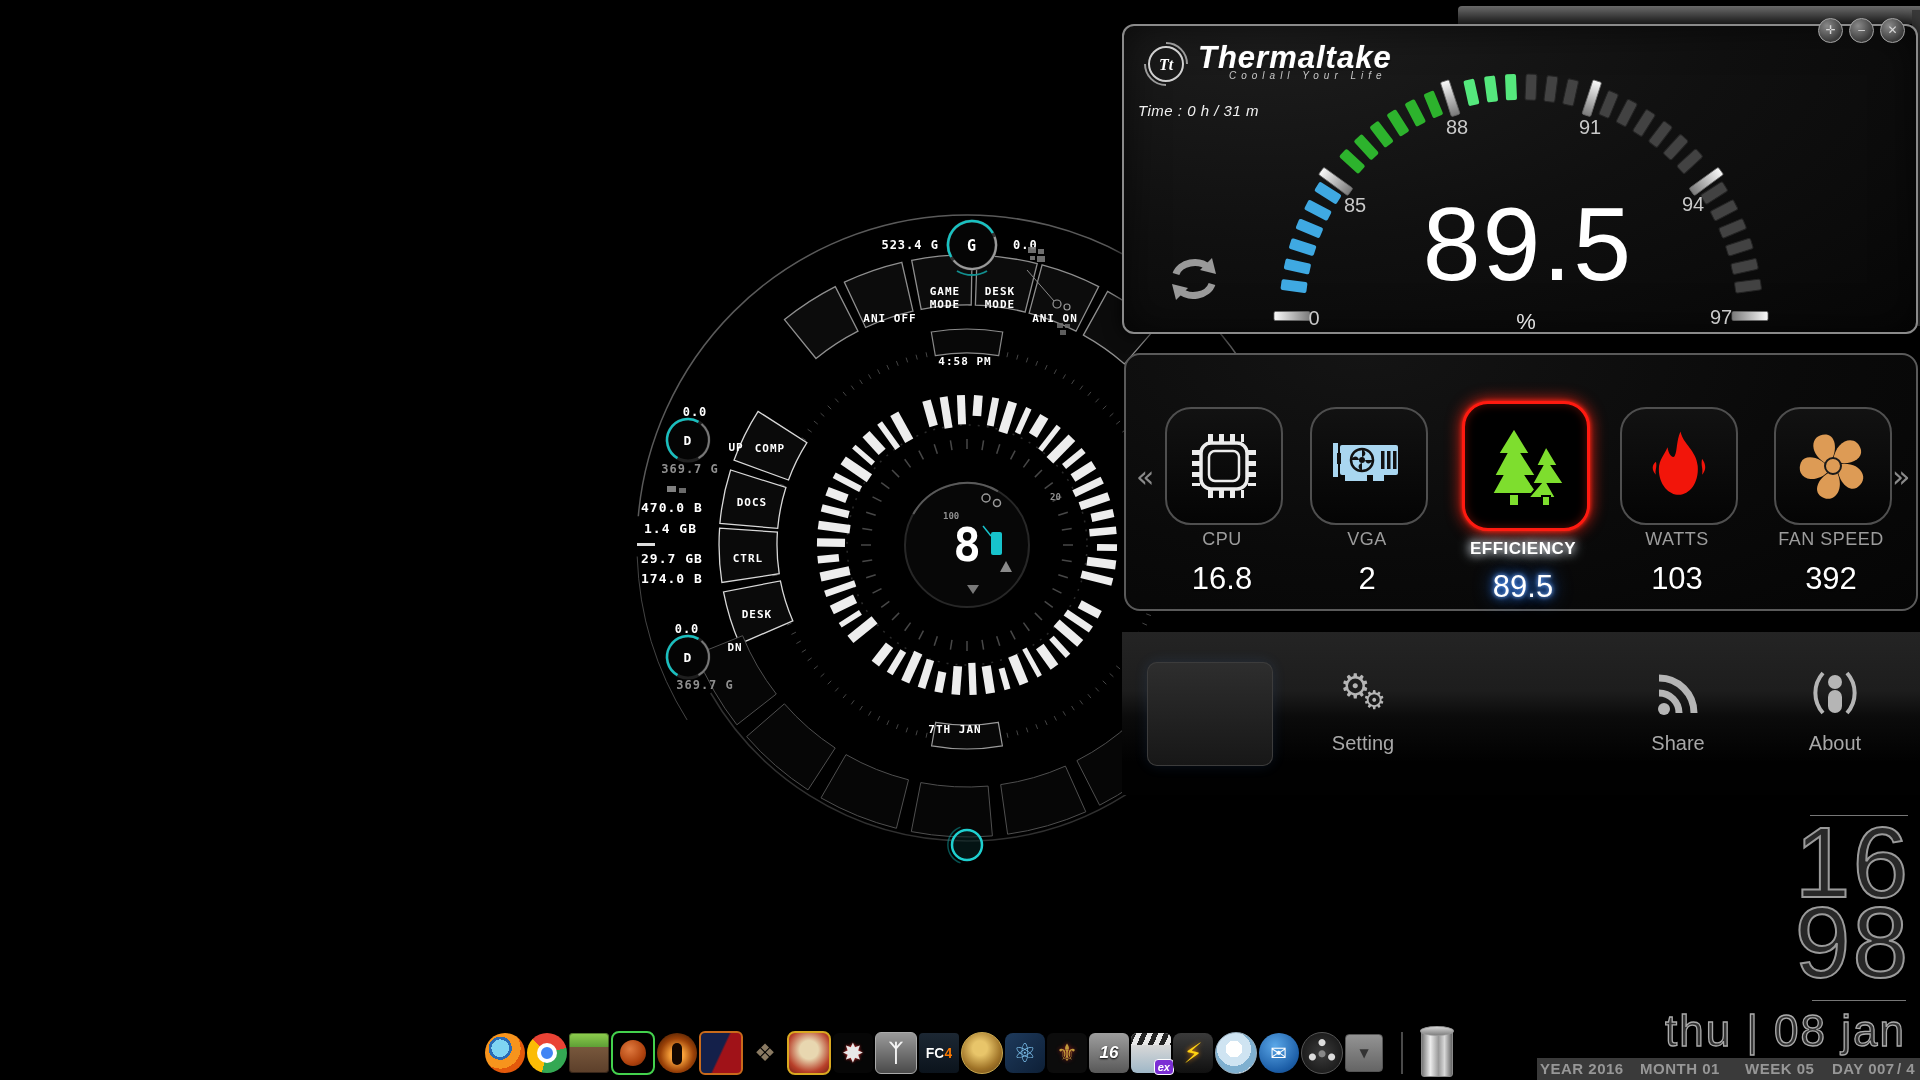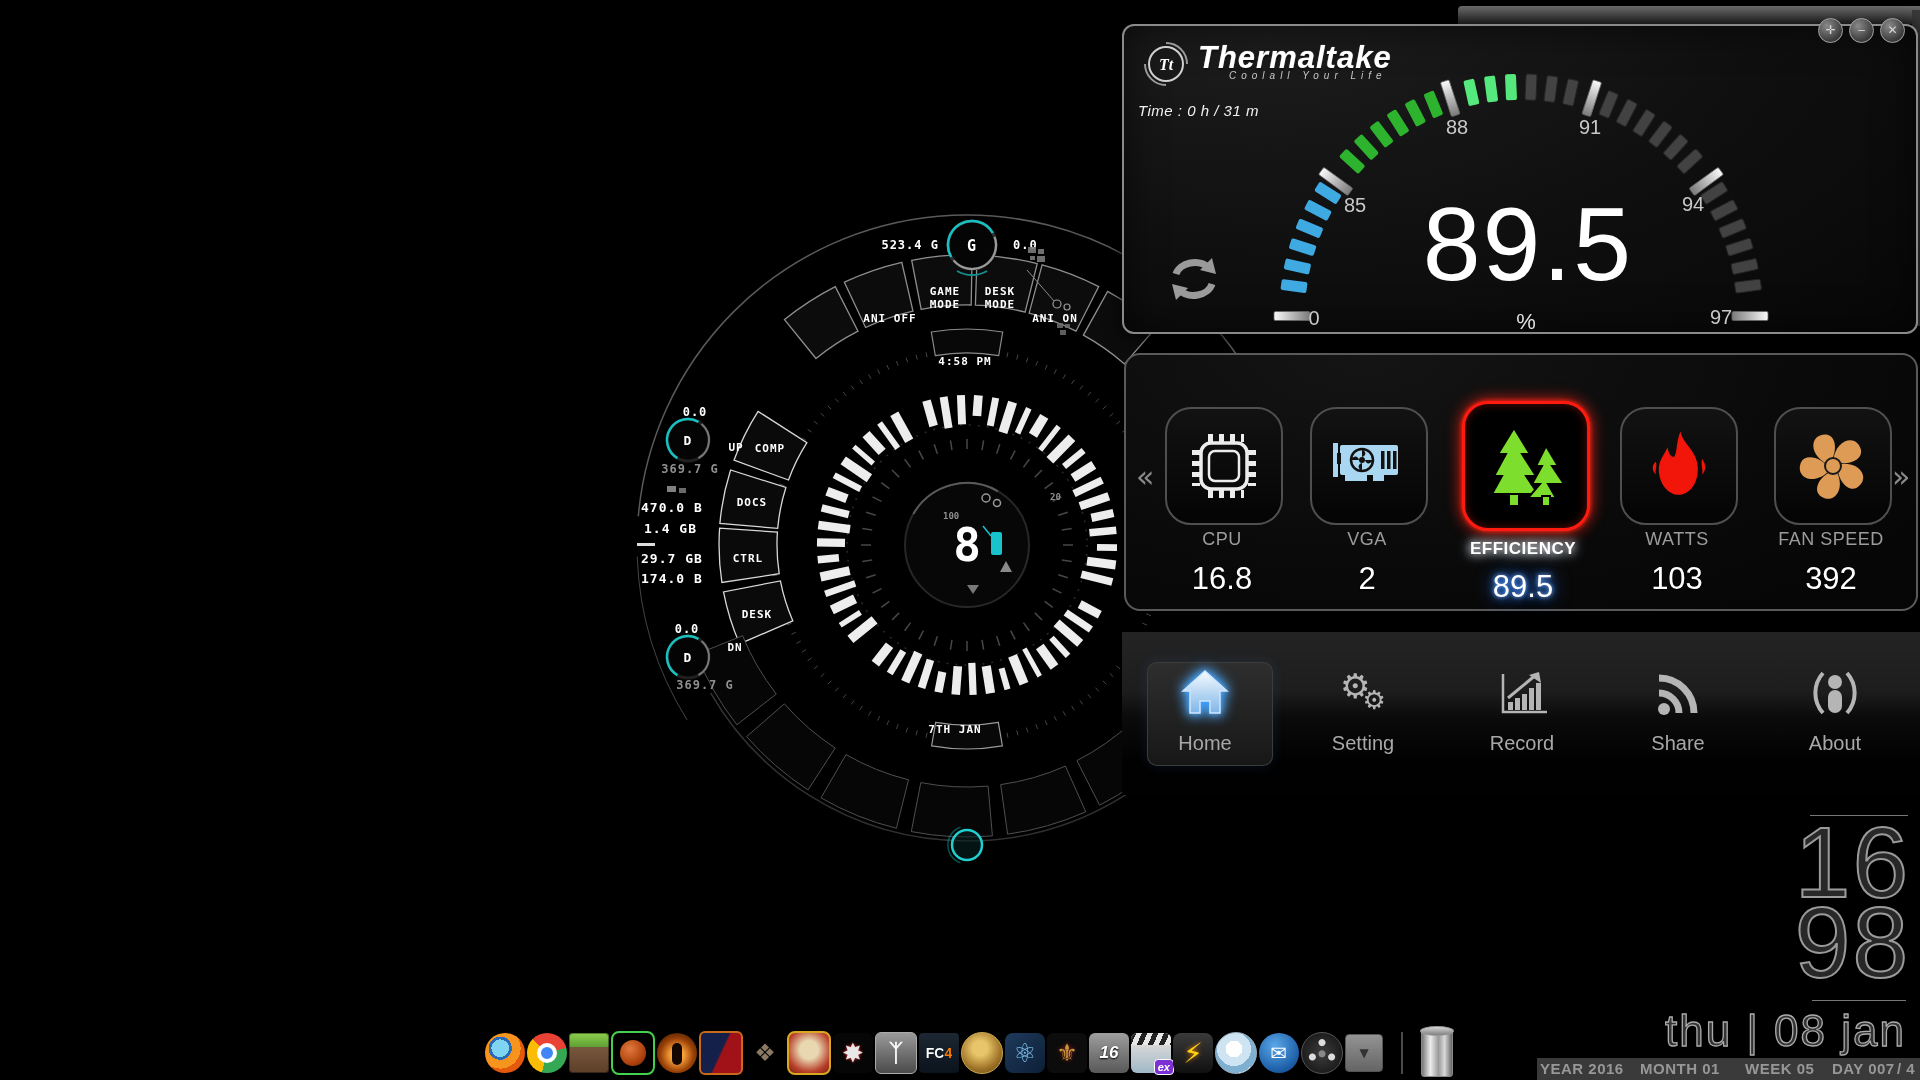--- a/index.html
+++ b/index.html
@@ -601,55 +601,26 @@
         <circle r="8" stroke="#1a1a1a" stroke-width="2"></circle>
       </g>
     </svg>
   </div>
   <div class="m-label" style="left:630px">FAN SPEED</div>
   <div class="m-value" style="left:630px">392</div>
 </div>
 
 <div id="nav-band" class="abs">
   <div id="nav-home-bg"></div>
-  <div class="nav-item" style="left:18px">
-    <div class="nico">
-      <svg width="56" height="56" viewBox="0 0 56 56" style="filter:drop-shadow(0 0 7px #39f) drop-shadow(0 0 3px #6bf)">
-        <defs>
-            <linearGradient id="hg" x1="0" y1="0" x2="0" y2="1">
-          <stop offset="0" stop-color="#f6fbff"></stop>
-              <stop offset="1" stop-color="#7fb6e8"></stop>
-            </linearGradient>
-          </defs>
-        <path d="M28 6 L50 26 H43 V48 H33 V36 H23 V48 H13 V26 H6 Z" fill="url(#hg)" stroke="#cfe6ff" stroke-width="1.5"></path>
-      </svg>
-    </div>
-    <div class="nav-label">Home</div>
-  </div>
   <div class="nav-item" style="left:176px">
     <div class="nico">
       <span class="gearglyph" style="font-size:34px;margin-top:-14px">⚙</span>
         <span class="gearglyph" style="font-size:26px;margin:14px 0 0 -8px">⚙</span>
     </div>
     <div class="nav-label">Setting</div>
-  </div>
-  <div class="nav-item" style="left:335px">
-    <div class="nico">
-      <svg width="58" height="54" viewBox="0 0 58 54">
-        <path d="M10 8 V46 H54" stroke="#b5b5b5" stroke-width="2.5" fill="none"></path>
-        <rect x="15" y="36" width="5" height="8" fill="#b5b5b5"></rect>
-          <rect x="22" y="32" width="5" height="12" fill="#b5b5b5"></rect>
-        <rect x="29" y="28" width="5" height="16" fill="#b5b5b5"></rect>
-          <rect x="36" y="22" width="5" height="22" fill="#b5b5b5"></rect>
-        <rect x="43" y="17" width="5" height="27" fill="#b5b5b5"></rect>
-        <line x1="15" y1="32" x2="44" y2="8" stroke="#b5b5b5" stroke-width="3"></line>
-        <polygon points="46,6 48,17 36,9" fill="#b5b5b5"></polygon>
-      </svg>
-    </div>
-    <div class="nav-label">Record</div>
   </div>
   <div class="nav-item" style="left:491px">
     <div class="nico">
       <svg width="54" height="54" viewBox="0 0 54 54">
         <circle cx="13" cy="43" r="6" fill="#b5b5b5"></circle>
         <path d="M8 27 A20 20 0 0 1 28 47" fill="none" stroke="#b5b5b5" stroke-width="7"></path>
         <path d="M8 12 A35 35 0 0 1 43 47" fill="none" stroke="#b5b5b5" stroke-width="7"></path>
       </svg>
     </div>
     <div class="nav-label">Share</div>

